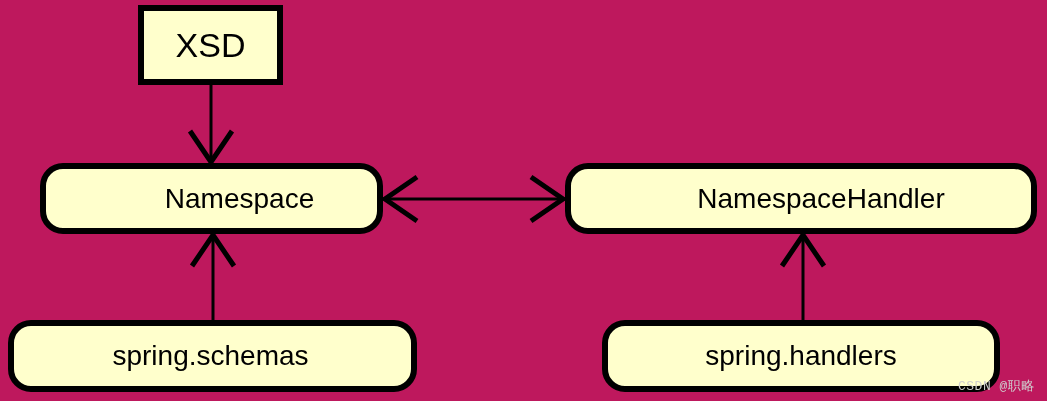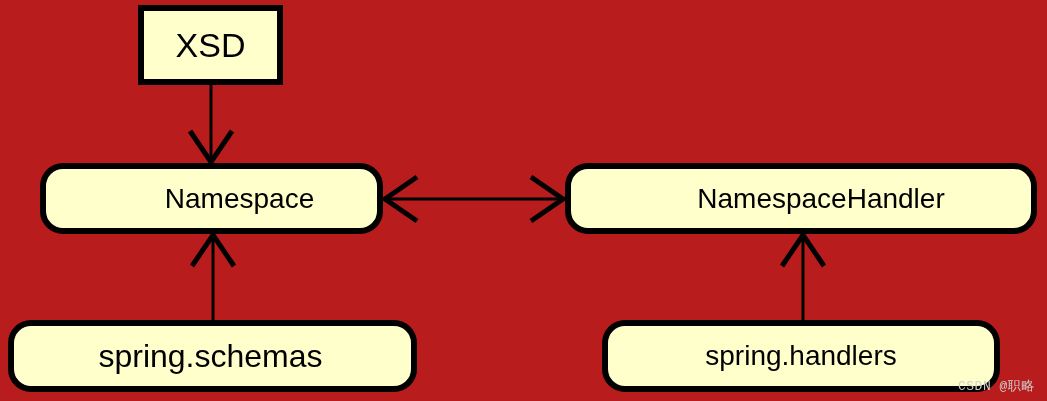--- a/index.html
+++ b/index.html
@@ -7,21 +7,21 @@
     padding: 0;
     background: #ffffff;
   }
   body {
     font-family: "Liberation Sans", sans-serif;
   }
   #canvas {
     position: relative;
     width: 1047px;
     height: 401px;
-    background: #b91c1c;
+    background: #be185d;
     overflow: hidden;
   }
   #diagram-svg {
     position: absolute;
     left: 0;
     top: 0;
     width: 1047px;
     height: 401px;
   }
   .node-label {
@@ -91,19 +91,19 @@
     </g>
 
   </svg>
 
   <div class="node-label" style="left:138px; top:5px; width:145px; height:80px; font-size:34px;">XSD</div>
 
   <div class="node-label" style="left:40px; top:163px; width:399px; height:71px; font-size:28px;">Namespace</div>
 
   <div class="node-label" style="left:565px; top:163px; width:472px; height:71px; font-size:28px;padding-left:20px;">NamespaceHandler</div>
 
-  <div class="node-label" style="left:8px; top:320px; width:405px; height:72px; font-size:32px;">spring.schemas</div>
+  <div class="node-label" style="left:8px; top:320px; width:405px; height:72px; font-size:28px;">spring.schemas</div>
 
   <div class="node-label" style="left:602px; top:320px; width:398px; height:72px; font-size:28px;">spring.handlers</div>
 
   <div class="watermark" style="left:958px; top:377px;font-family:Liberation Mono, monospace;">CSDN @职略</div>
 
 </div>
 
 </body></html>

